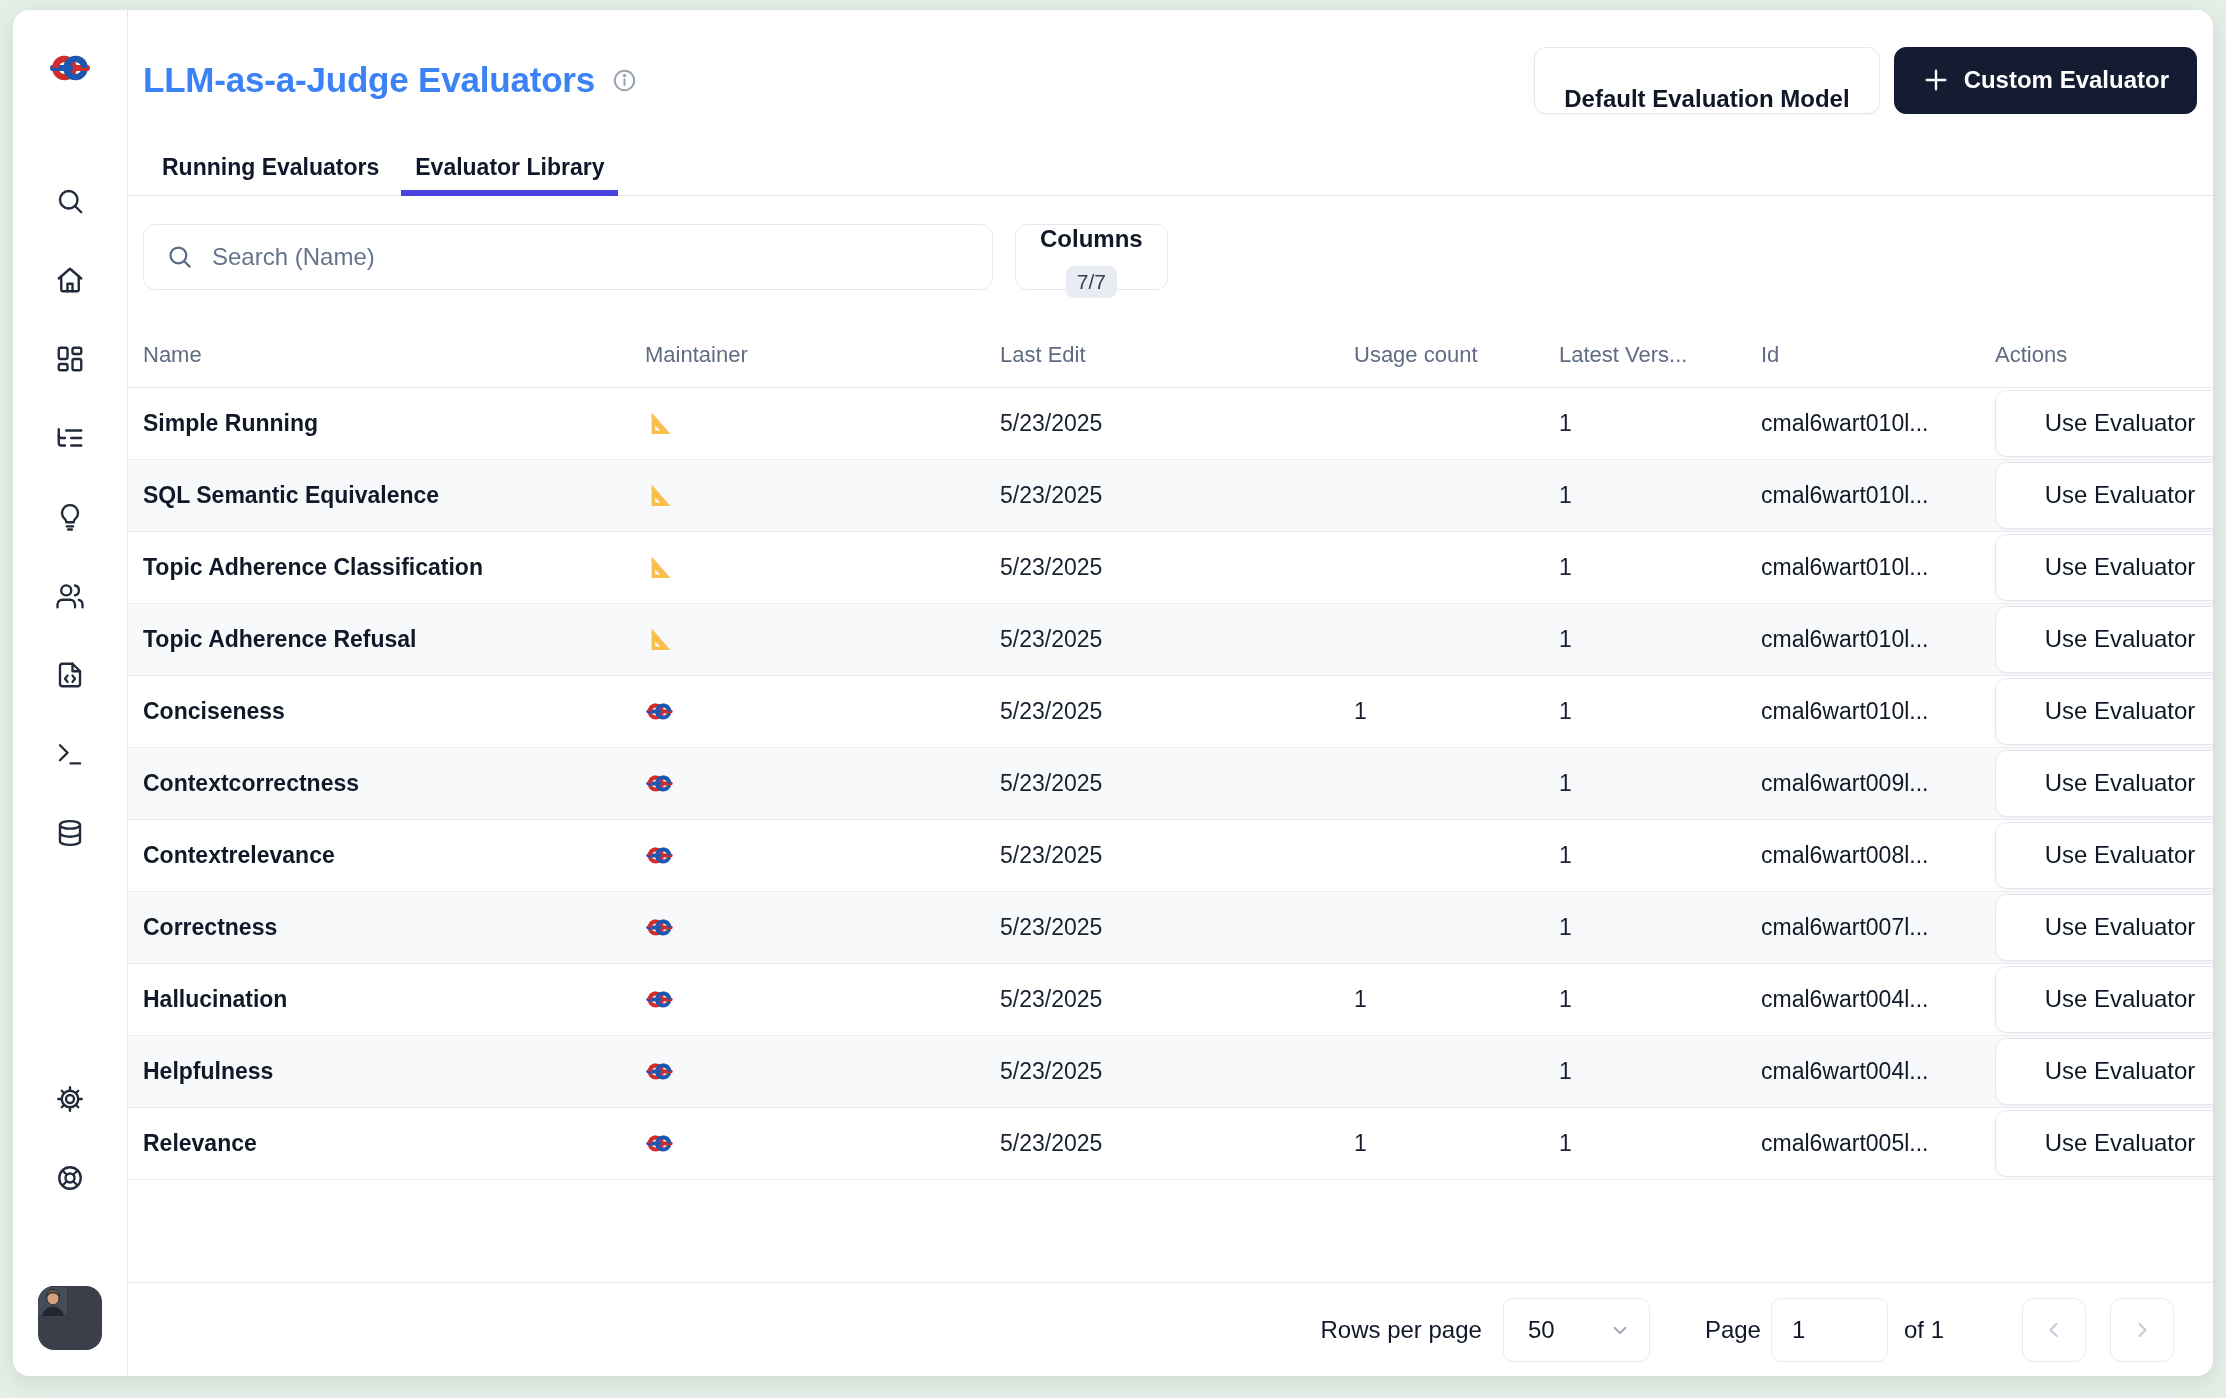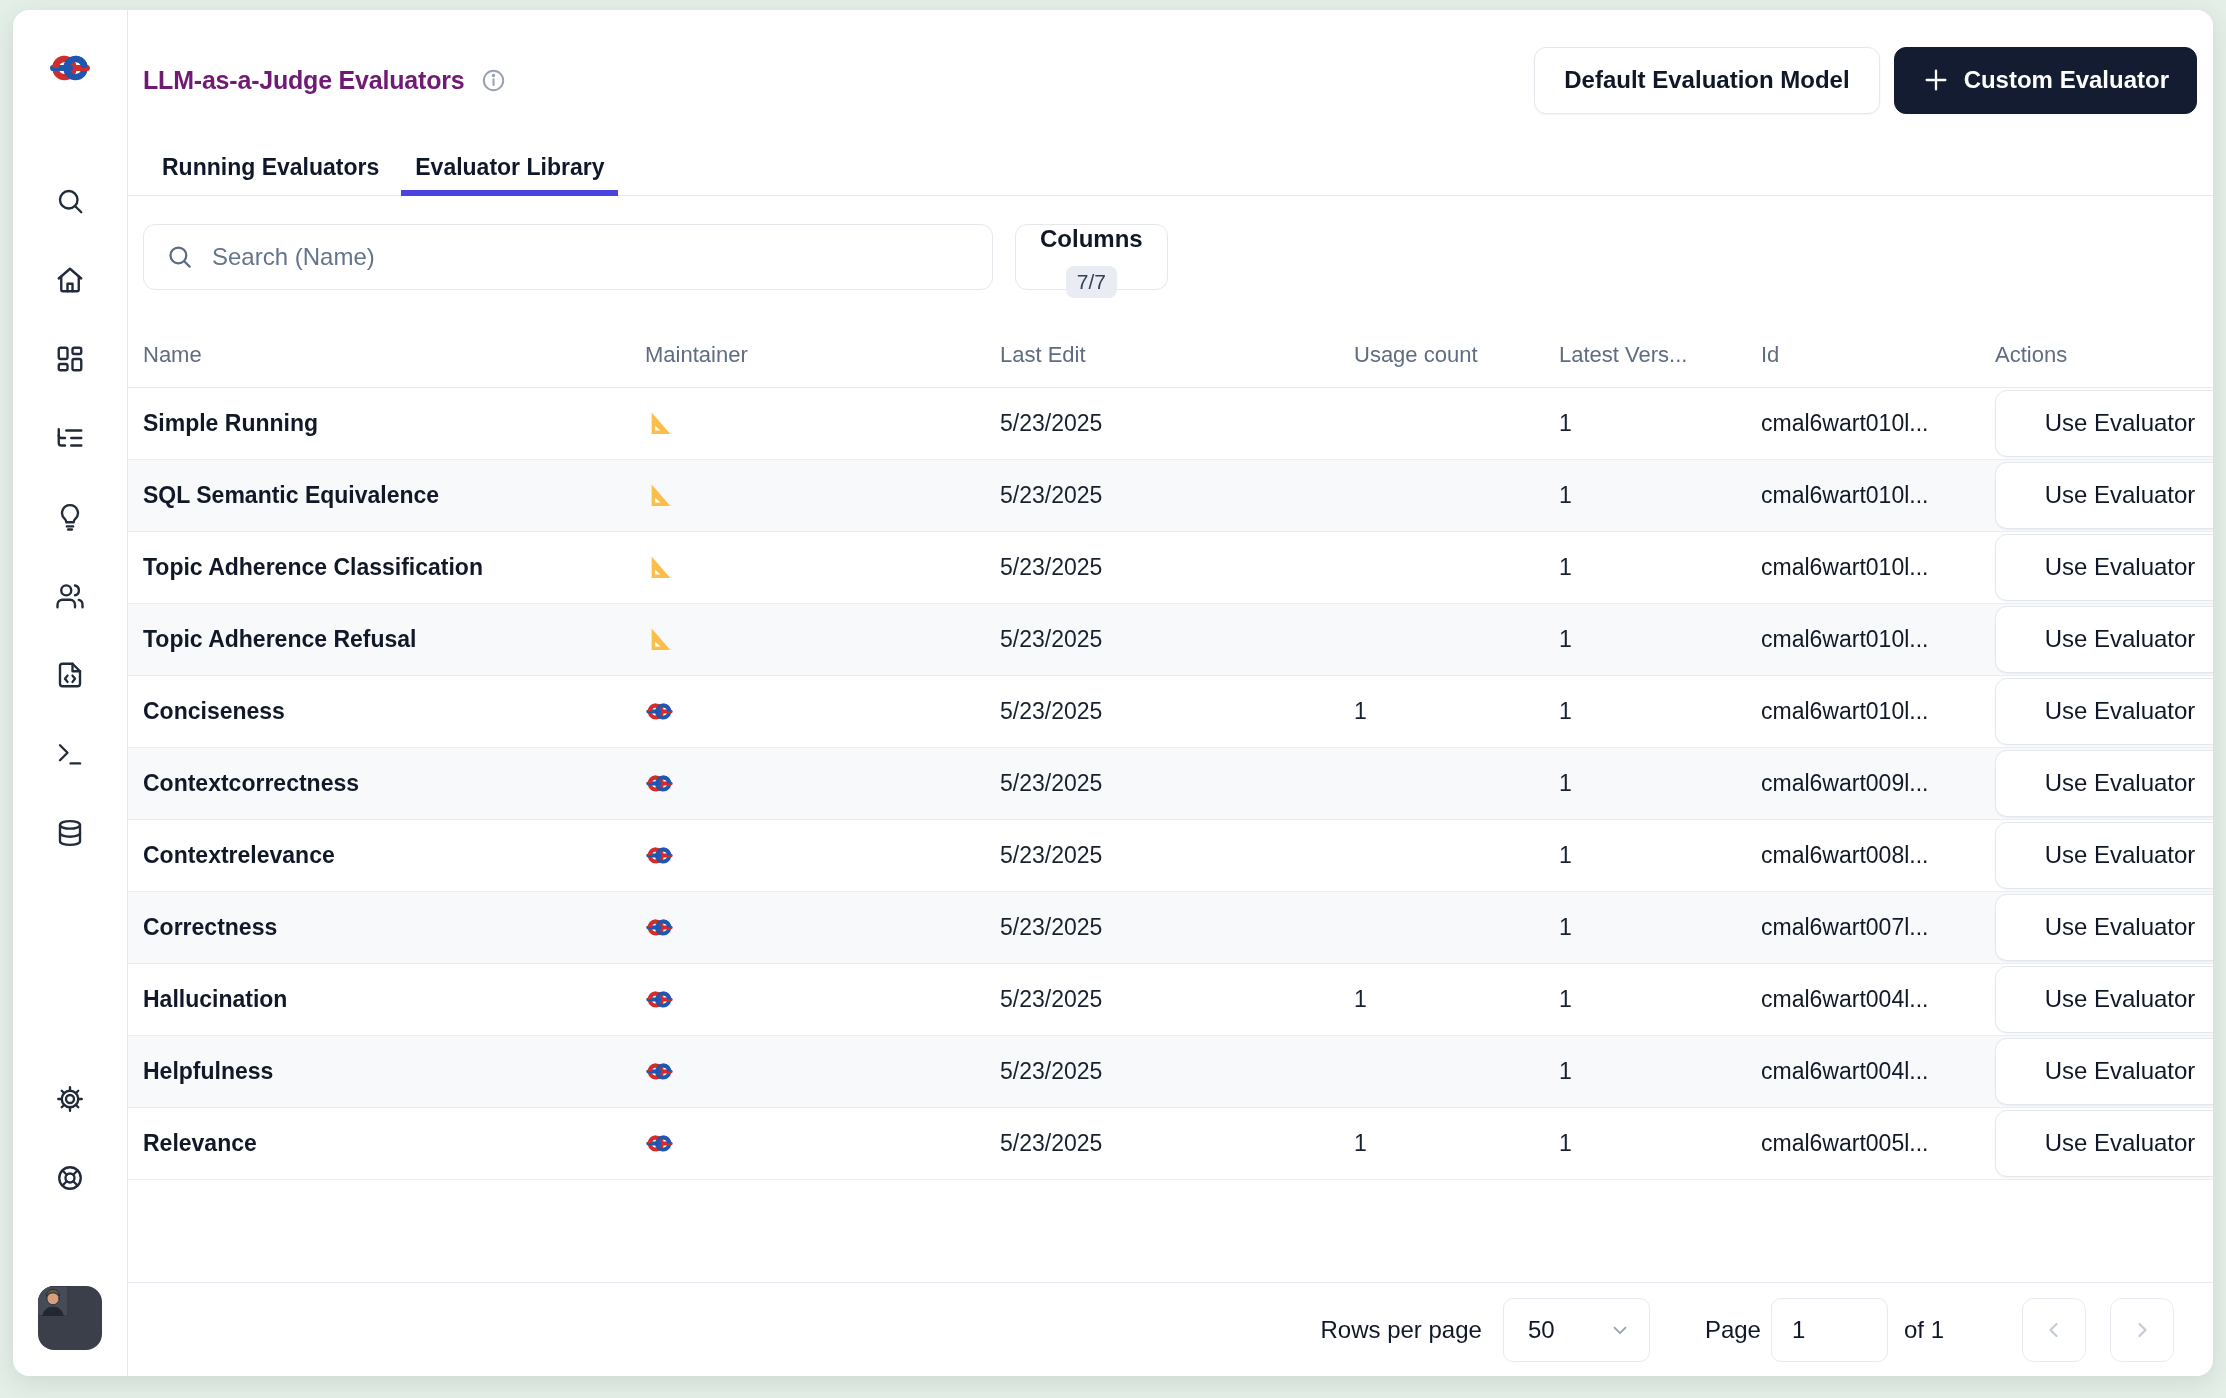--- a/index.html
+++ b/index.html
@@ -26,25 +26,25 @@
 
   .topbar{height:100px;display:flex;align-items:center;padding:20px 0 0 28px;gap:20px;flex-shrink:0;}
   .topbar svg.panel{width:34px;height:34px;stroke:#30394a;fill:none;stroke-width:1.9;stroke-linecap:round;}
   .crumb{display:flex;align-items:center;gap:10px;font-size:25px;font-weight:500;color:#0b1426;}
   .crumb svg.chev{width:22px;height:22px;stroke:#101828;stroke-width:2;fill:none;stroke-linecap:round;stroke-linejoin:round;}
   .slash{width:18px;height:30px;margin:0 8px;}
 
   .page-header{height:130px;display:flex;align-items:center;justify-content:space-between;
     padding:10px 16px 0 15px;flex-shrink:0;}
   .title-wrap{display:flex;align-items:center;gap:16px;}
-  .page-title{font-size:25px;font-weight:700;color:#701a75;letter-spacing:-.2px;}
+  .page-title{font-size:35px;font-weight:700;color:#3b82f6;letter-spacing:-.2px;}
   .info-ic{width:27px;height:27px;stroke:#98a2b3;stroke-width:1.8;fill:none;stroke-linecap:round;}
   .hdr-actions{display:flex;gap:14px;align-items:center;}
   .btn{height:67px;border-radius:12px;display:flex;align-items:center;font-size:24px;font-weight:600;cursor:pointer;}
-  .btn-outline{background:#fff;border:1px solid #e4e7ec;color:#101828;padding:0 29px;box-shadow:0 1px 2px rgba(16,24,40,.05);}
+  .btn-outline{background:#fff;border:1px solid #e4e7ec;color:#101828;padding:0 29px;box-shadow:0 1px 2px rgba(16,24,40,.05);align-items:flex-end;}
   .btn-dark{background:var(--dark);border:1px solid var(--dark);color:#fff;padding:0 27px;gap:14px;}
   .btn-dark svg{width:28px;height:28px;stroke:#fff;stroke-width:2;fill:none;stroke-linecap:round;}
 
   .tabs{height:56px;display:flex;align-items:center;padding-left:20px;border-bottom:1px solid var(--border);
     gap:8px;flex-shrink:0;}
   .tab{position:relative;height:100%;display:flex;align-items:center;padding:0 14px;font-size:23px;
     font-weight:600;color:#0f172a;cursor:pointer;}
   .tab.active::after{content:"";position:absolute;left:0;right:0;bottom:-1px;height:6px;background:var(--accent);}
 
   .toolbar{height:127px;display:flex;align-items:center;gap:22px;padding:0 16px 6px 15px;flex-shrink:0;}

